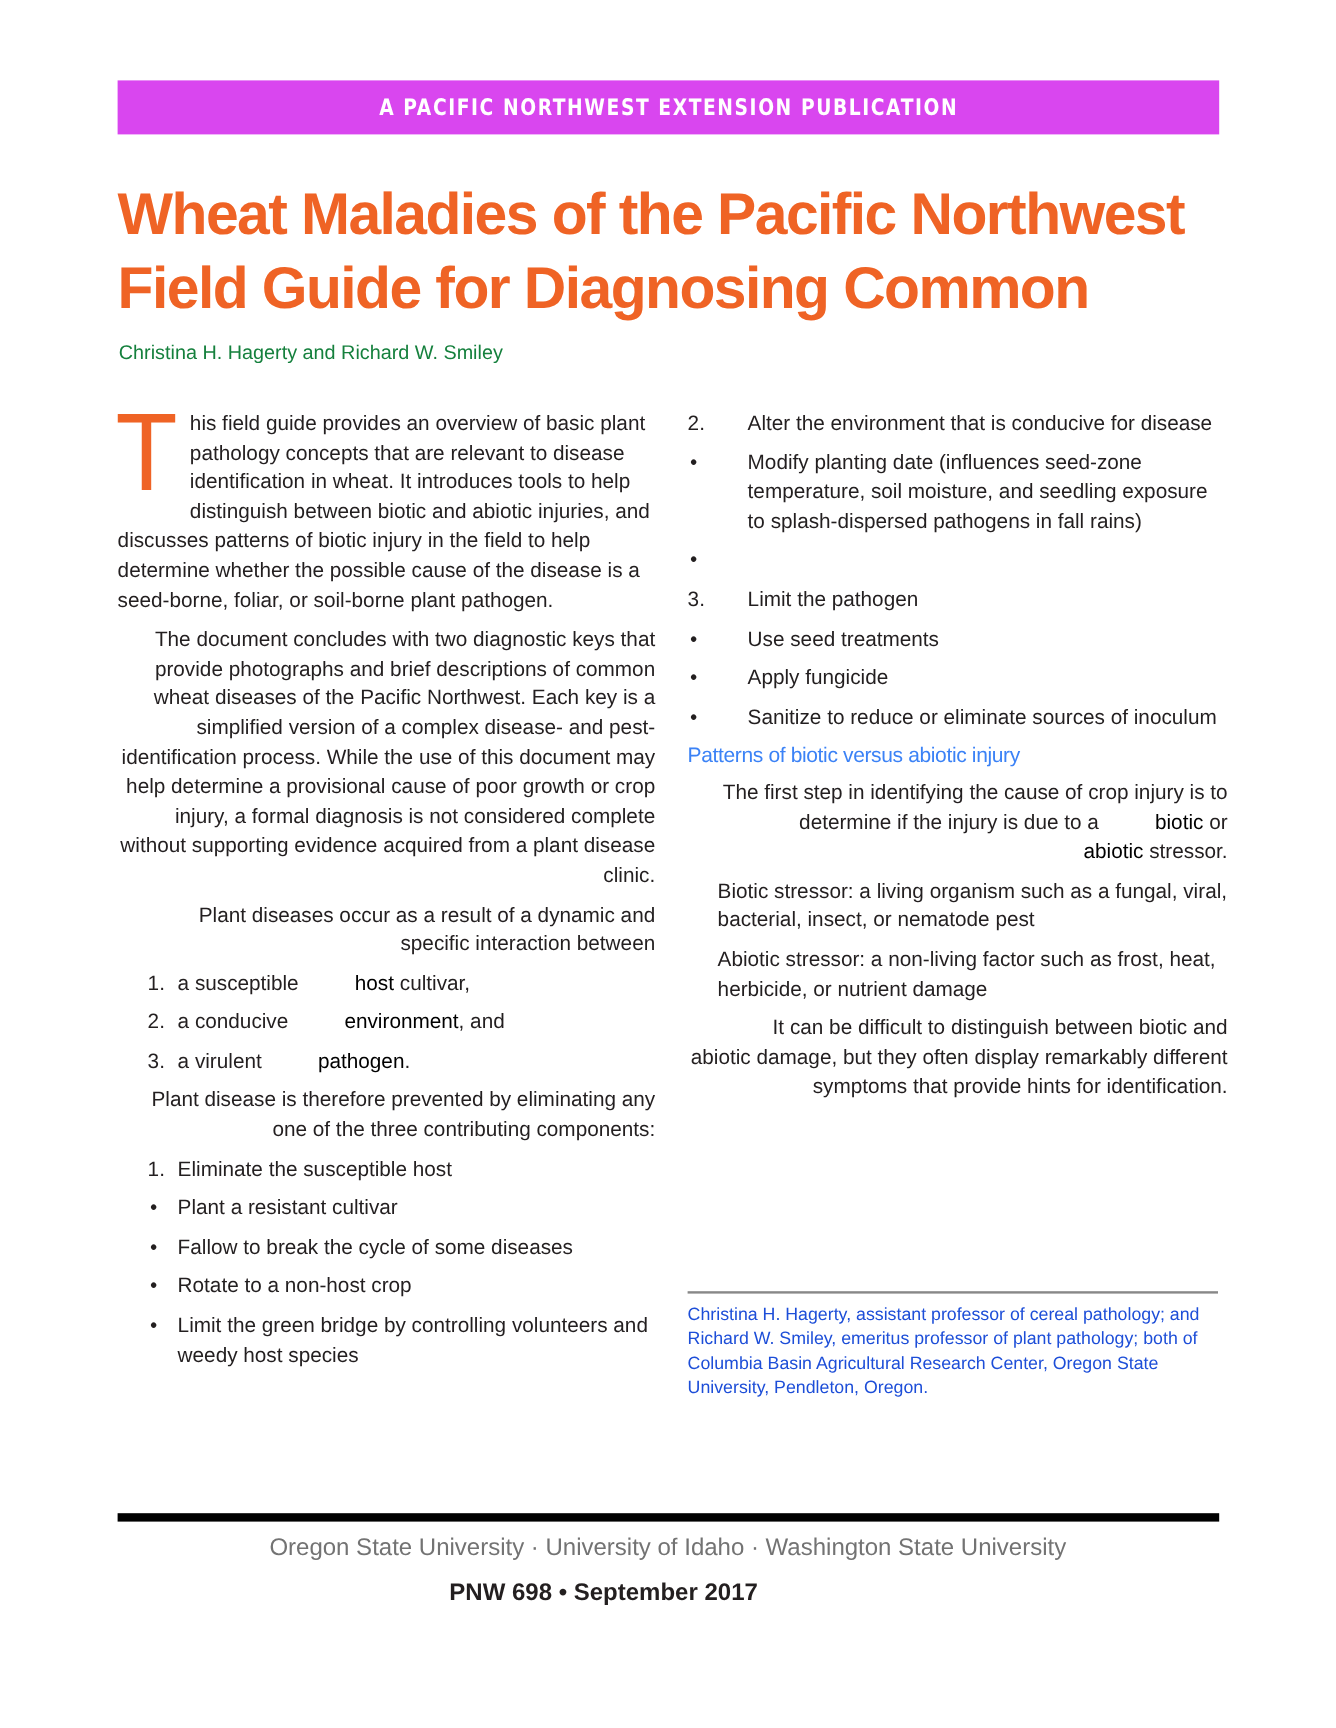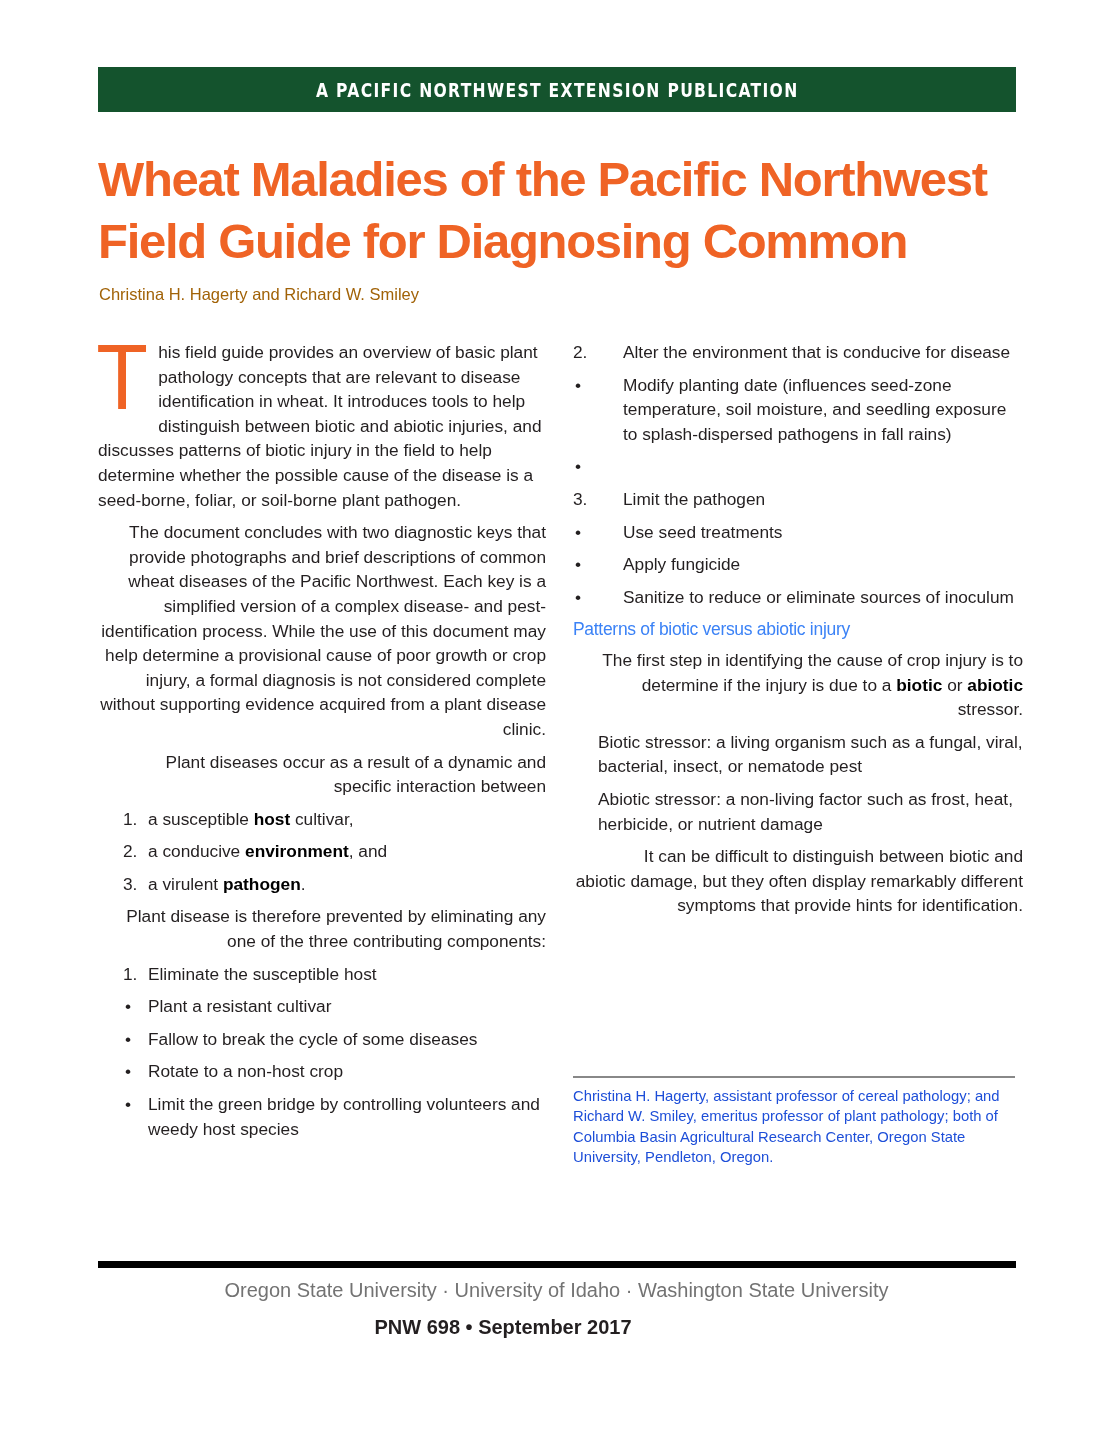--- a/index.html
+++ b/index.html
@@ -1,35 +1,35 @@
 <!DOCTYPE html>
 <html><head>
 <meta charset="utf-8">
 <style>
   * { box-sizing: border-box; margin: 0; padding: 0; }
   html, body { width: 1113px; height: 1440px; background: #ffffff; }
   body { position: relative; font-family: "Liberation Sans", "DejaVu Sans", sans-serif; color: #231f20; overflow: hidden; }
 
   .banner {
     position: absolute; left: 98px; top: 67px; width: 918px; height: 45px;
-    background: #14532d; color: #ffffff;
+    background: #d946ef; color: #ffffff;
     display: flex; align-items: center; justify-content: center;
     font-family: "DejaVu Sans", sans-serif; font-weight: bold;
     font-size: 19px; letter-spacing: 1.6px; transform-origin: center;
   }
   .banner span { display: inline-block; transform: scaleX(0.82); }
 
   .title {
     position: absolute; left: 98px; top: 148px; width: 940px;
     color: #ef6325; font-family: "Liberation Sans", sans-serif; font-weight: bold;
     font-size: 49px; line-height: 62px; letter-spacing: -1.3px;
   }
   .authors {
     position: absolute; left: 99px; top: 285px;
-    font-size: 16.5px; font-weight: normal; color: #a16207;
+    font-size: 16.5px; font-weight: normal; color: #15803d;
   }
 
   .col { position: absolute; font-size: 17.3px; line-height: 24.6px; color: #231f20; }
   .col-left { left: 98px; top: 340px; width: 448px; }
   .col-right { left: 573px; top: 340px; width: 450px; }
 
   .p { margin-bottom: 8px; }
   .indent { text-indent: 25px; text-align: right; }
   .dropcap-p { position: relative; }
   .dropcap {
@@ -37,21 +37,21 @@
     font-size: 92px; line-height: 70px; height: 72px;
     margin: 2px 8px 0 -4px; font-family: "Liberation Sans", sans-serif;
     transform: scaleX(0.92);
   }
   .li { display: flex; margin-bottom: 8px; }
   .li .mark { width: 50px; flex: 0 0 50px; text-align: left; padding-left: 25px; }
   .li .mark.bullet { padding-left: 27px; }
   .li .txt { flex: 1; }
   .col-right .li .mark { width: 50px; flex: 0 0 50px; padding-left: 0; }
   .col-right .li .mark.bullet { padding-left: 2px; }
-  b { font-weight: bold; color: #000; }
+  b { font-weight: normal; color: #000; margin-left: 42px; }
 
   .section-head {
     color: #3b82f6; font-weight: normal; font-size: 17.5px;
     margin: 2px 0 6px 0; letter-spacing: -0.3px;
   }
   .def { padding-left: 25px; margin-bottom: 8px; }
 
   .rule-thin {
     position: absolute; left: 573px; top: 1076px; width: 442px; height: 2px; background: #888888;
   }

